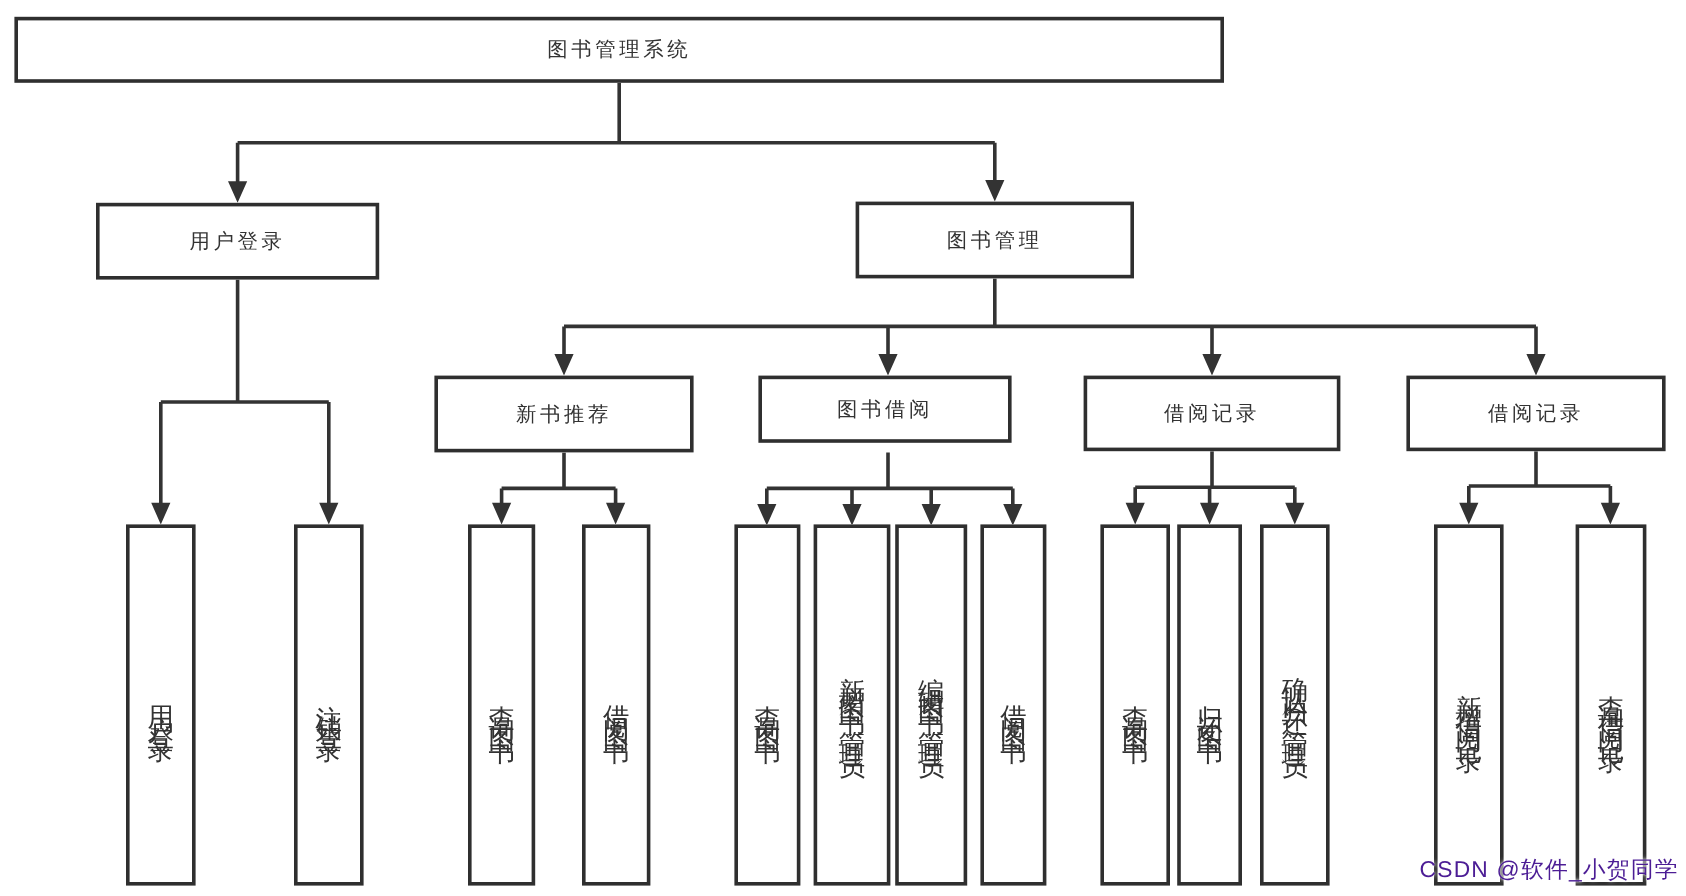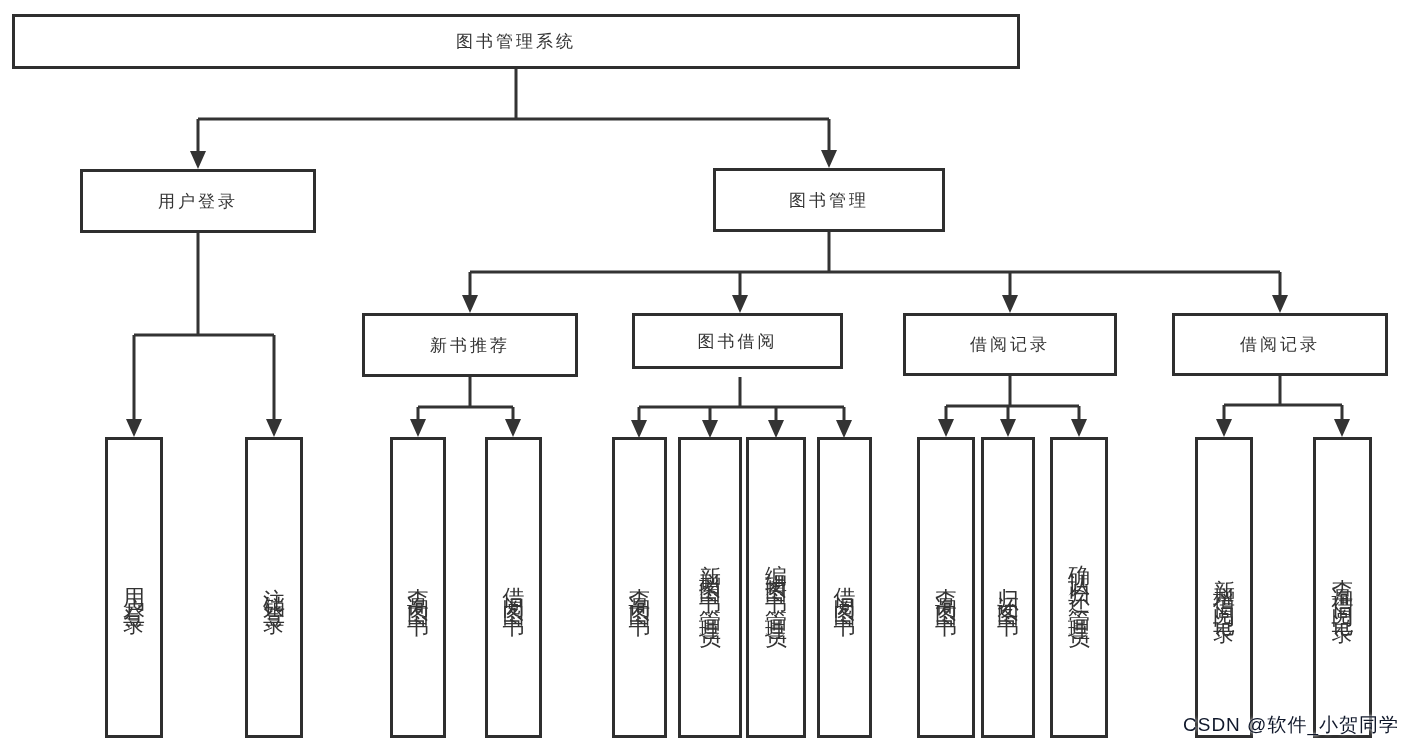--- a/index.html
+++ b/index.html
@@ -41,21 +41,21 @@
     writing-mode: vertical-rl;
     text-orientation: mixed;
     line-height: 1;
   }
   .watermark {
     position: absolute;
     left: 1183px;
     top: 712px;
     font-size: 19px;
     letter-spacing: 1px;
-    color: #0f172a;
+    color: #4c1d95;
     text-shadow: 0 0 2px #ffffff, 0 0 4px #ffffff;
     white-space: nowrap;
     z-index: 5;
   }
 </style>
 </head>
 <body>
 
 <div class="canvas">
 

